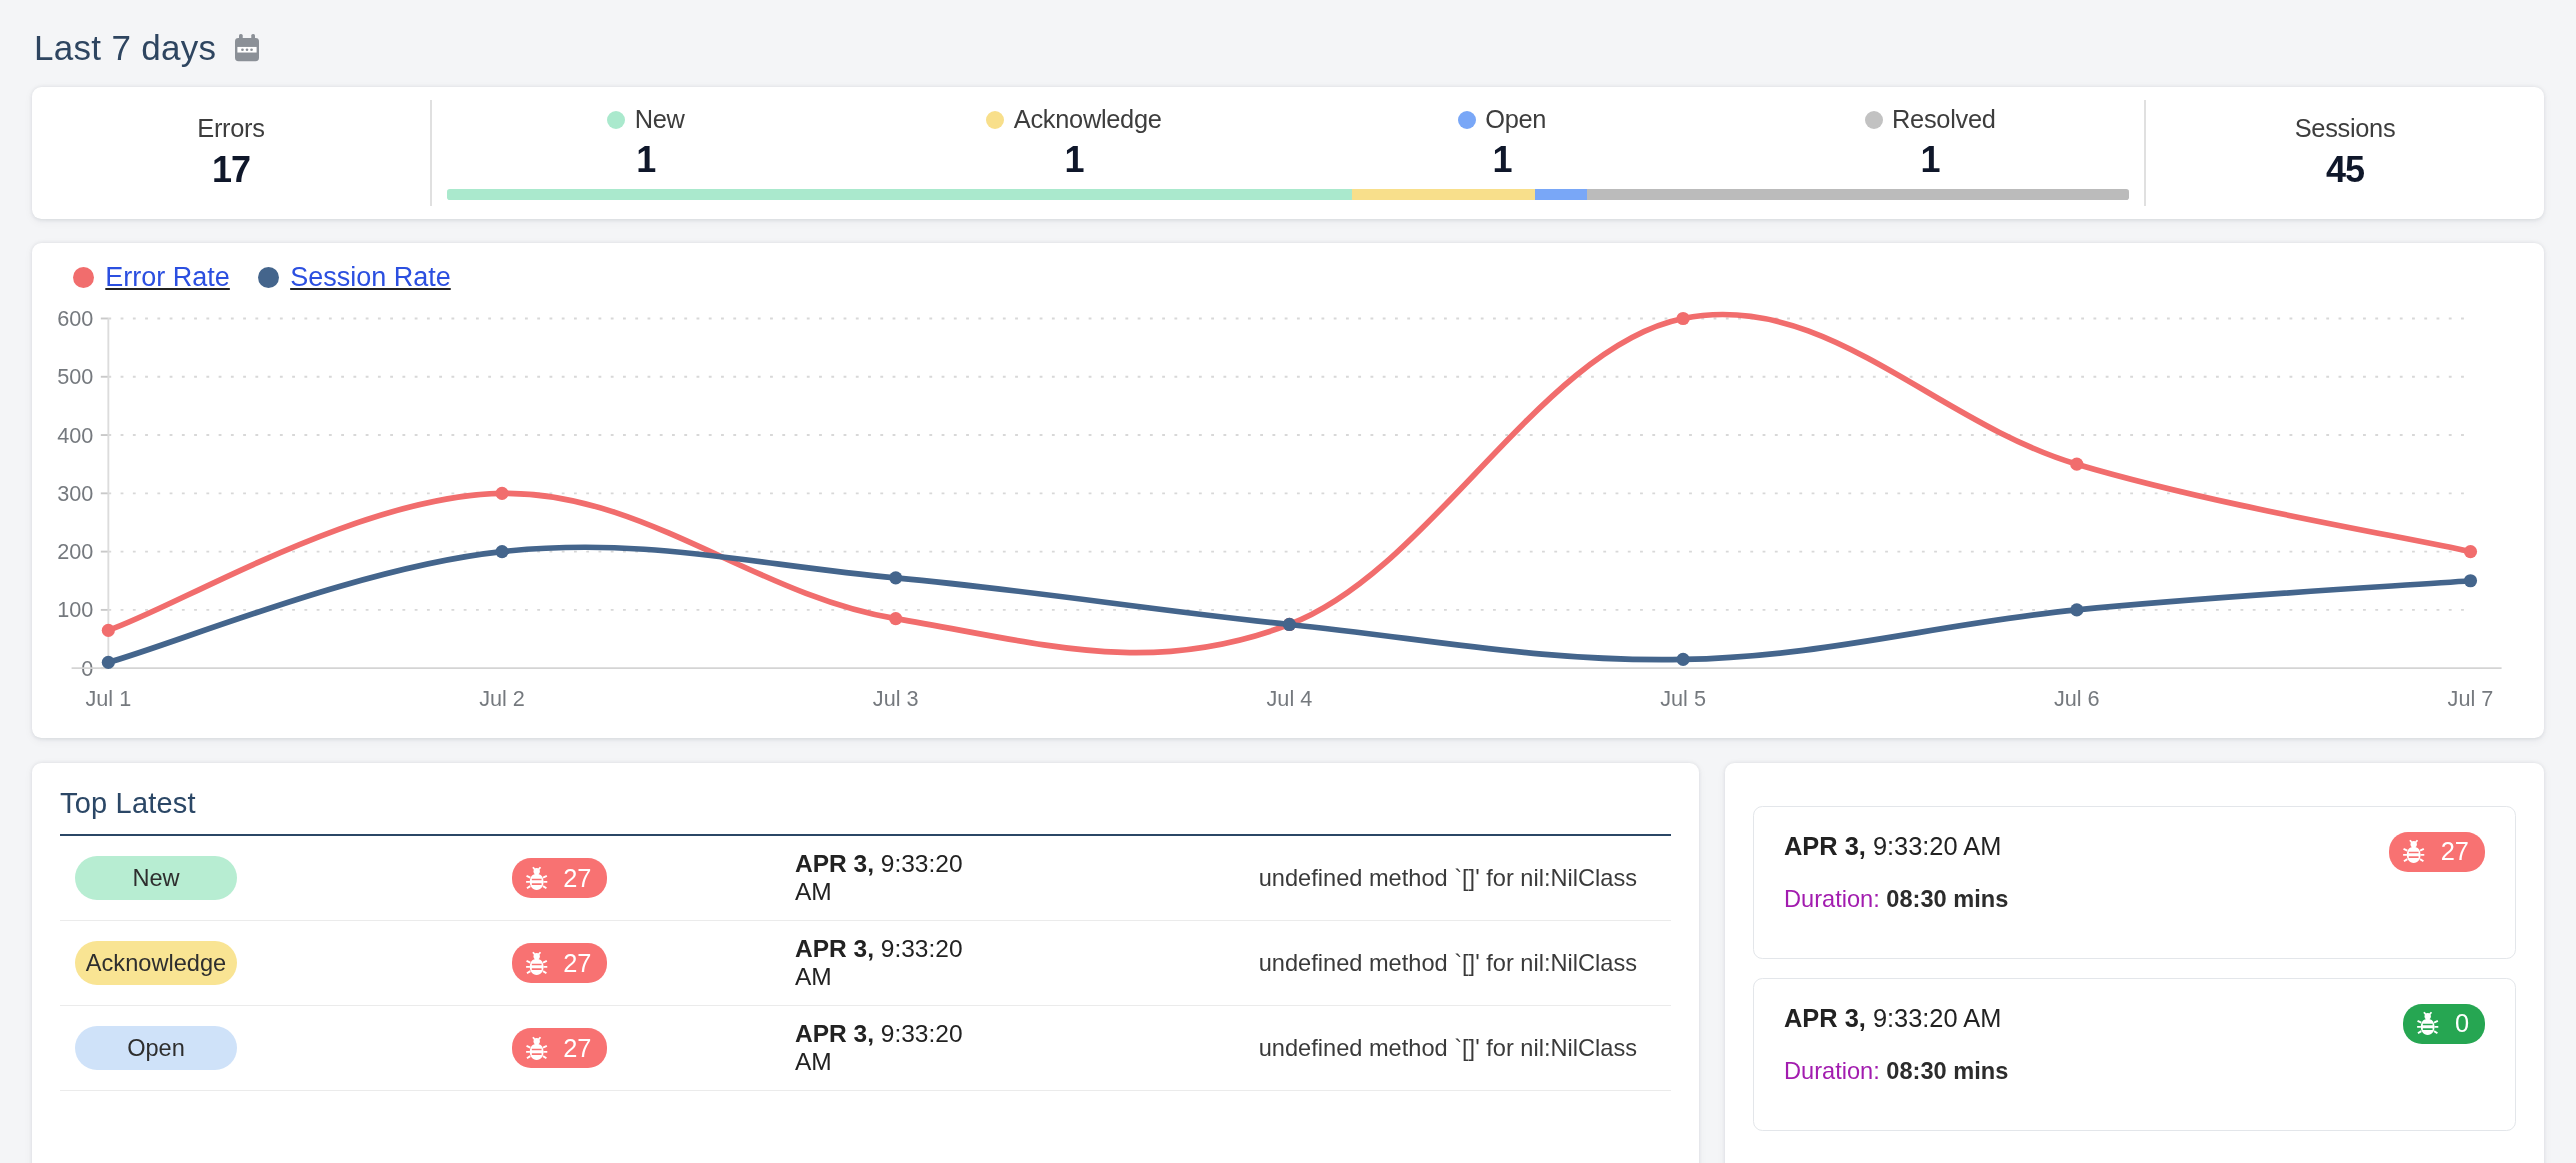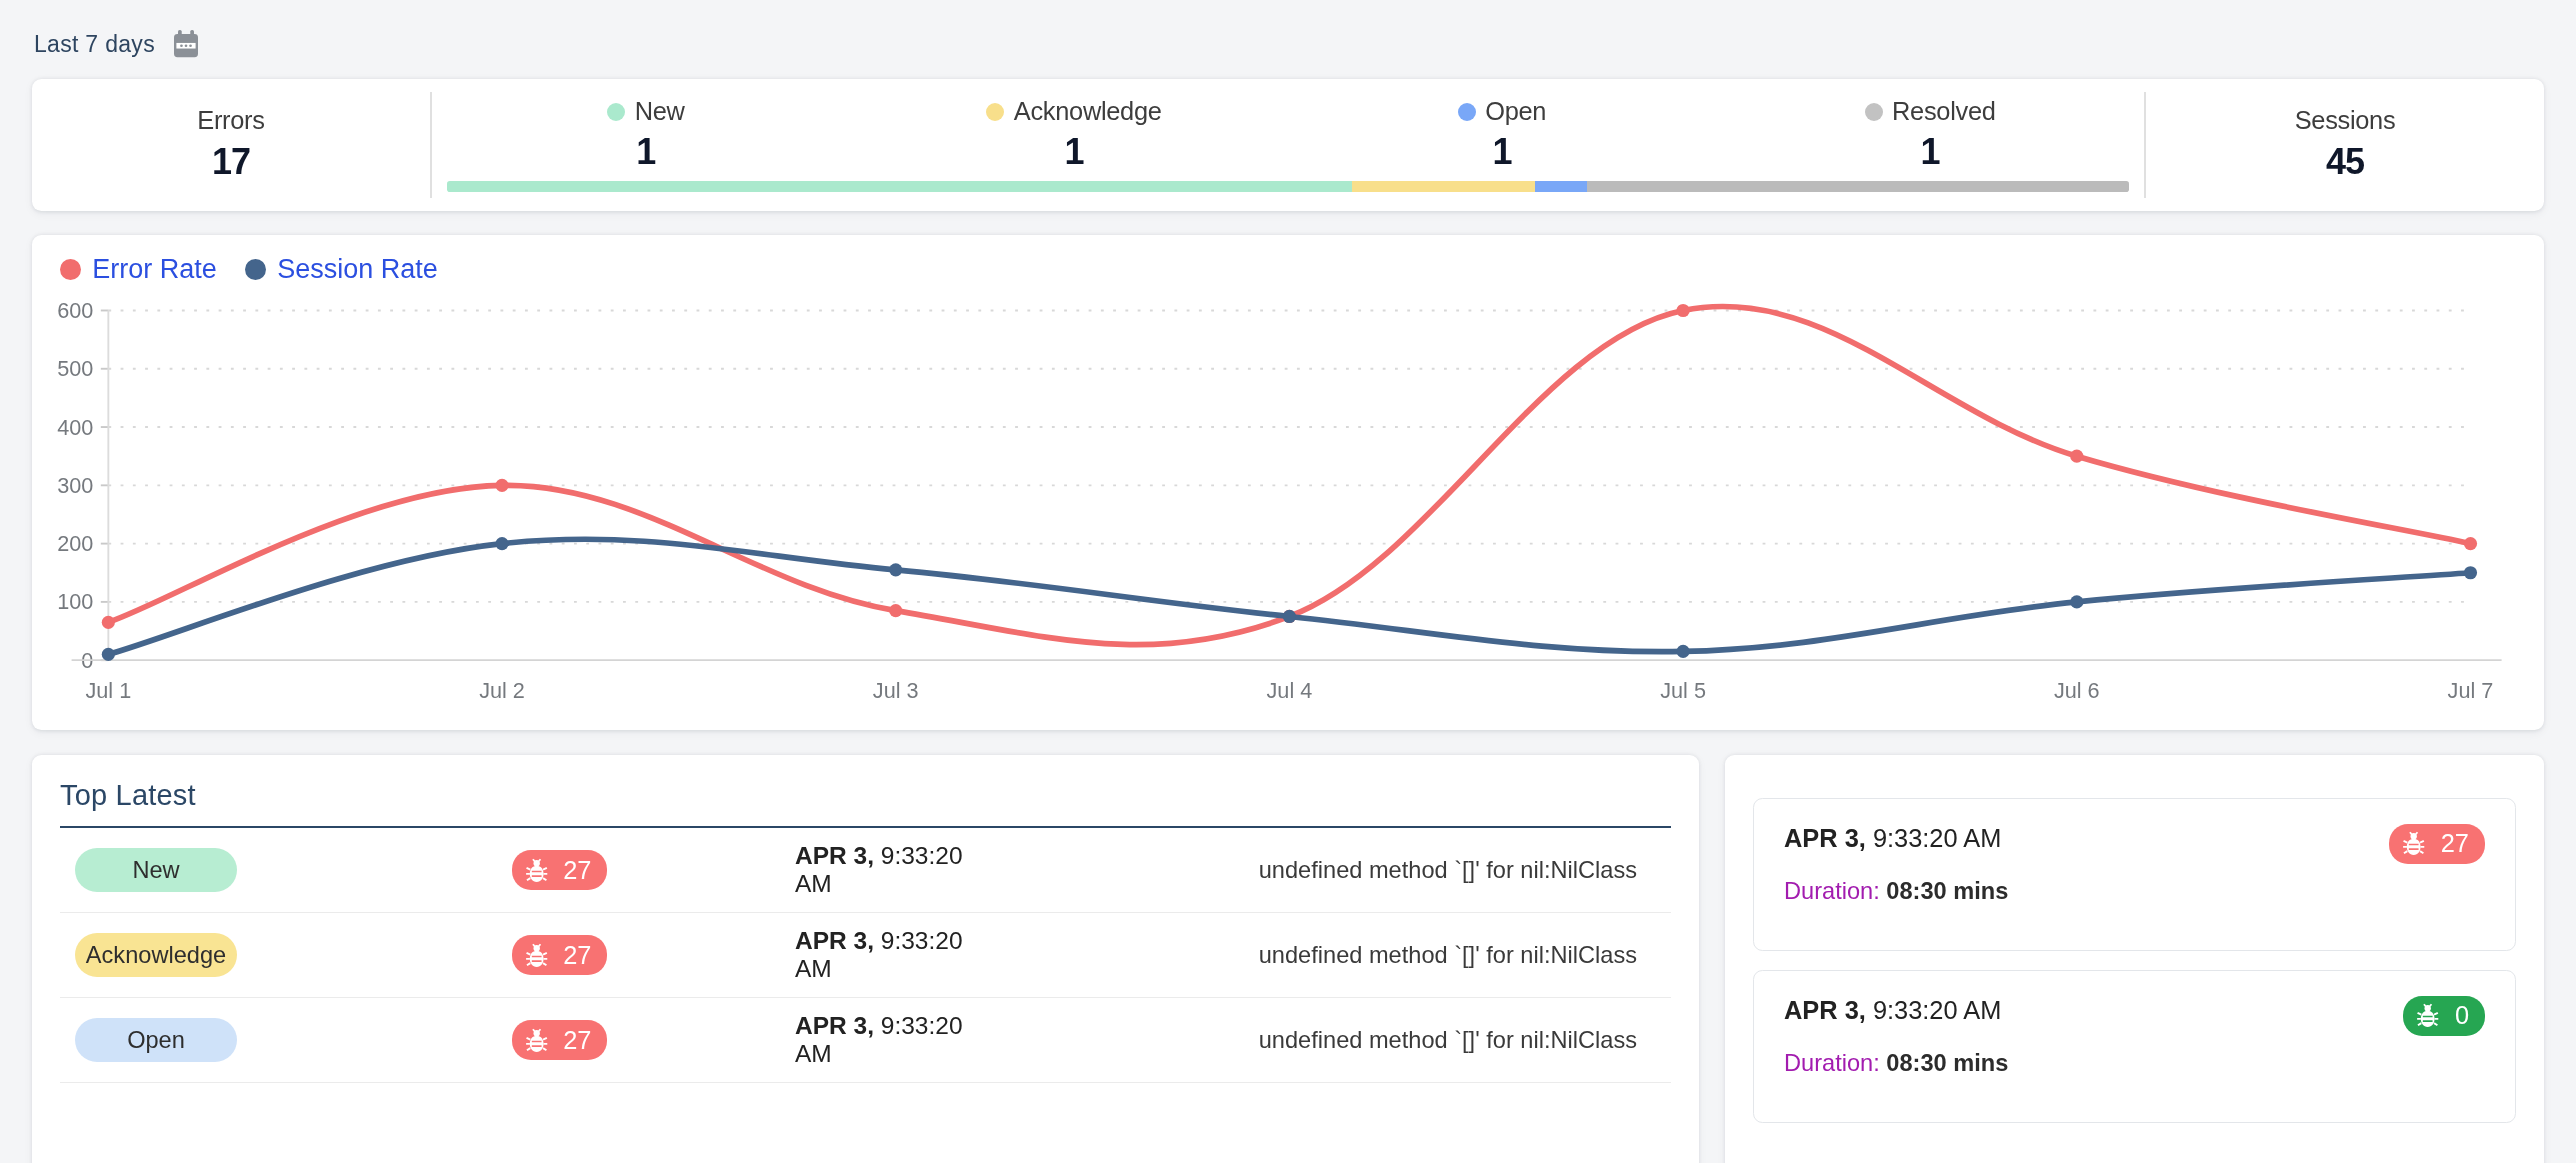--- a/index.html
+++ b/index.html
@@ -6,21 +6,21 @@
   html,body { width: 2576px; height: 1163px; overflow: hidden; }
   body {
     background: #f4f5f7;
     font-family: "Liberation Sans", "DejaVu Sans", sans-serif;
     color: #222;
   }
   .page { width: 2576px; height: 1163px; }
 
   
   .header { display: flex; align-items: center; gap: 15px; padding: 28px 34px 15px 34px; }
-  .page-title { font-size: 23px; font-weight: 500; color: #2e4560; letter-spacing: 0.3px; }
+  .page-title { font-size: 35px; font-weight: 500; color: #2e4560; letter-spacing: 0.3px; }
   .cal-icon { width: 32px; height: 32px; cursor: pointer; }
 
   
   .card {
     background: #fff; border-radius: 9.4px;
     box-shadow: 0 0.9px 3.8px rgba(25,39,62,.10), 0 2.8px 9.4px rgba(25,39,62,.05);
   }
 
   
   .stats-card { margin: 3.8px 32px 0 32px; height: 132px; display: flex; align-items: stretch; }
@@ -31,21 +31,21 @@
   .stats-middle { flex: 1; display: flex; flex-direction: column; padding-top: 13px; }
   .status-row { flex: 1; display: flex; }
   .status-col { flex: 1; display: flex; flex-direction: column; align-items: center; justify-content: center; gap: 4.7px; }
   .status-top { display: flex; align-items: center; gap: 9.4px; }
   .dot { width: 18px; height: 18px; border-radius: 50%; display: inline-block; }
   .progress-bar { height: 11.3px; margin: 1.9px 15px 19px 15px; display: flex; border-radius: 2.8px; overflow: hidden; }
   .progress-bar .seg { height: 100%; }
 
   
   .chart-card { margin: 24.5px 32px 0 32px; height: 495px; position: relative; }
-  .legend { position: absolute; left: 28px; top: 19px; display: flex; gap: 28px; z-index: 2; }
+  .legend { position: absolute; left: 41px; top: 19px; display: flex; gap: 28px; z-index: 2; text-decoration: underline; }
   .legend-item { display: flex; align-items: center; gap: 11.3px; cursor: pointer; }
   .legend-label { font-size: 27px; color: #2b4fe0; font-weight: 500; }
   .ldot { width: 21px; height: 21px; border-radius: 50%; display: inline-block; }
   #chart-svg { position: absolute; left: 0; top: 0; }
 
   
   .bottom-row { display: flex; gap: 26px; margin: 24.5px 32px 0 32px; align-items: flex-start; }
   .top-errors-card { flex: 1; min-height: 443px; padding: 24.5px 28px; }
   .sessions-card { width: 819px; min-height: 443px; padding: 24.5px 28px; }
   .section-title { font-size: 29px; font-weight: 500; color: #2b4766; letter-spacing: 0.2px; }

